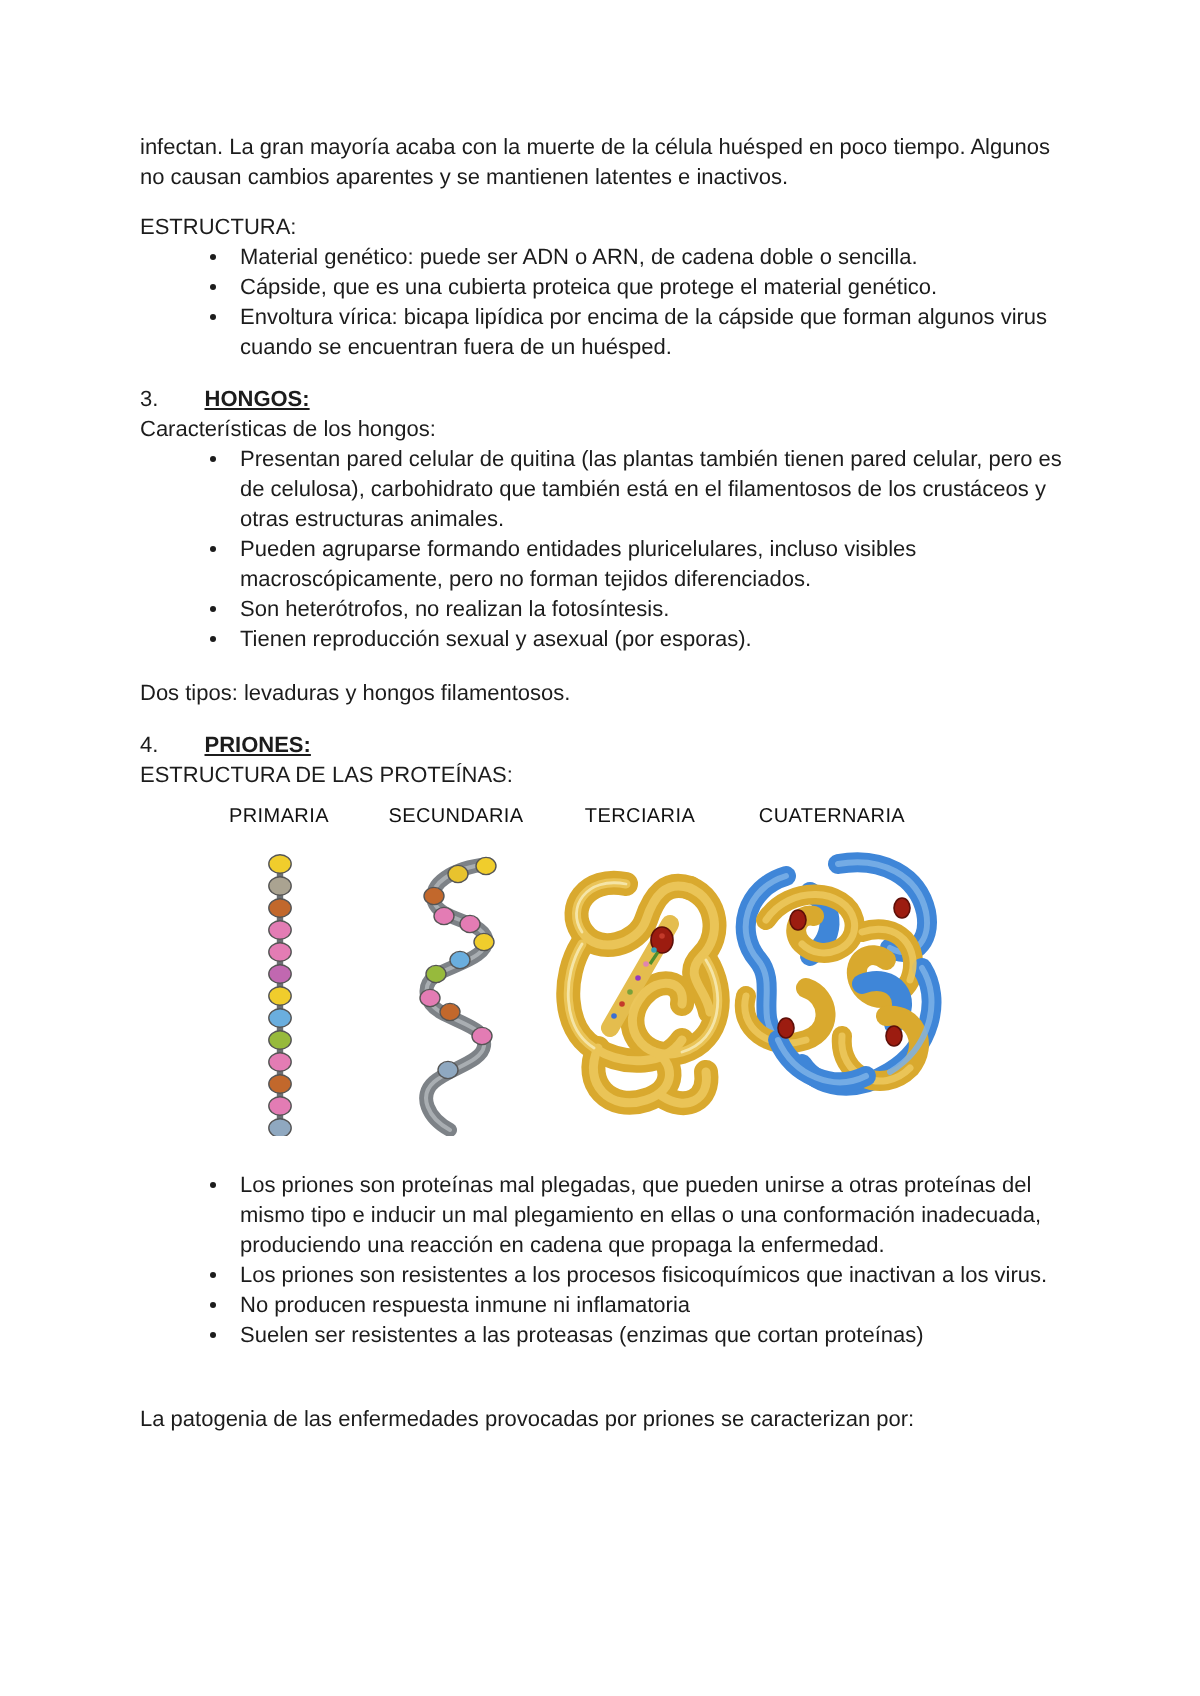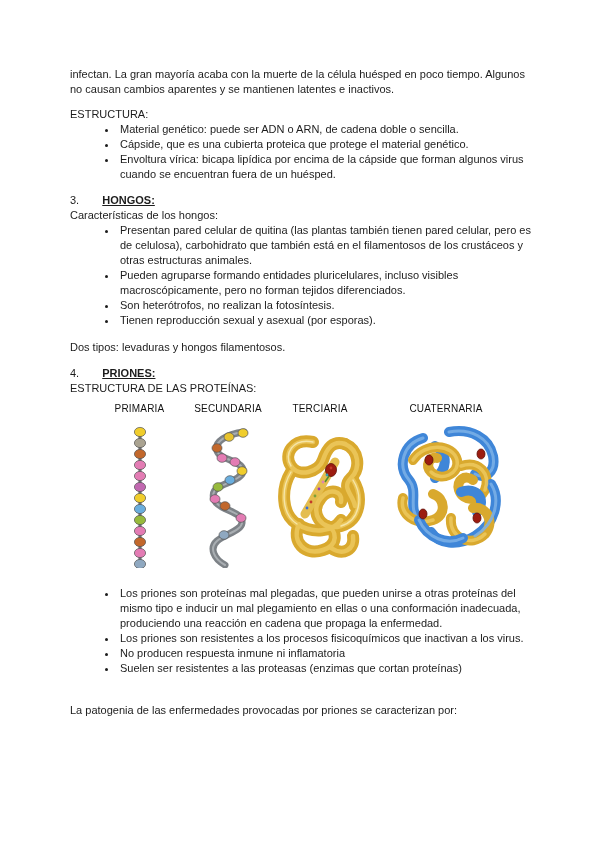--- a/index.html
+++ b/index.html
@@ -138,21 +138,21 @@
           <circle cx="36" cy="76" r="1.4" fill="#c43a2a"></circle>
           <circle cx="40" cy="70" r="1.4" fill="#7aa13a"></circle>
           <circle cx="44" cy="63" r="1.4" fill="#963bbf"></circle>
           <circle cx="48" cy="56" r="1.4" fill="#e084b0"></circle>
           <circle cx="52" cy="49" r="1.4" fill="#36a0b8"></circle>
           <circle cx="56" cy="42" r="1.4" fill="#c43a2a"></circle>
         </g>
       </svg>
     </div>
 
-    <div class="fig-col" style="left:318px; width:116px;">
+    <div class="fig-col" style="left:288px; width:116px;">
       <div class="fig-label">CUATERNARIA</div>
       <svg width="114" height="136" viewBox="0 0 114 136">
         <g fill="none" stroke-linecap="round">
           <g stroke="#3f86d8" stroke-width="10">
             <path d="M34,12 C14,18 8,40 20,54 C30,66 18,82 30,94"></path>
             <path d="M60,6 C82,2 100,12 104,30 C107,46 96,54 86,48"></path>
             <path d="M46,20 C60,28 58,44 46,52"></path>
           </g>
           <g stroke="#7db2e8" stroke-width="3" opacity="0.85">
             <path d="M34,12 C14,18 8,40 20,54 C30,66 18,82 30,94"></path>

